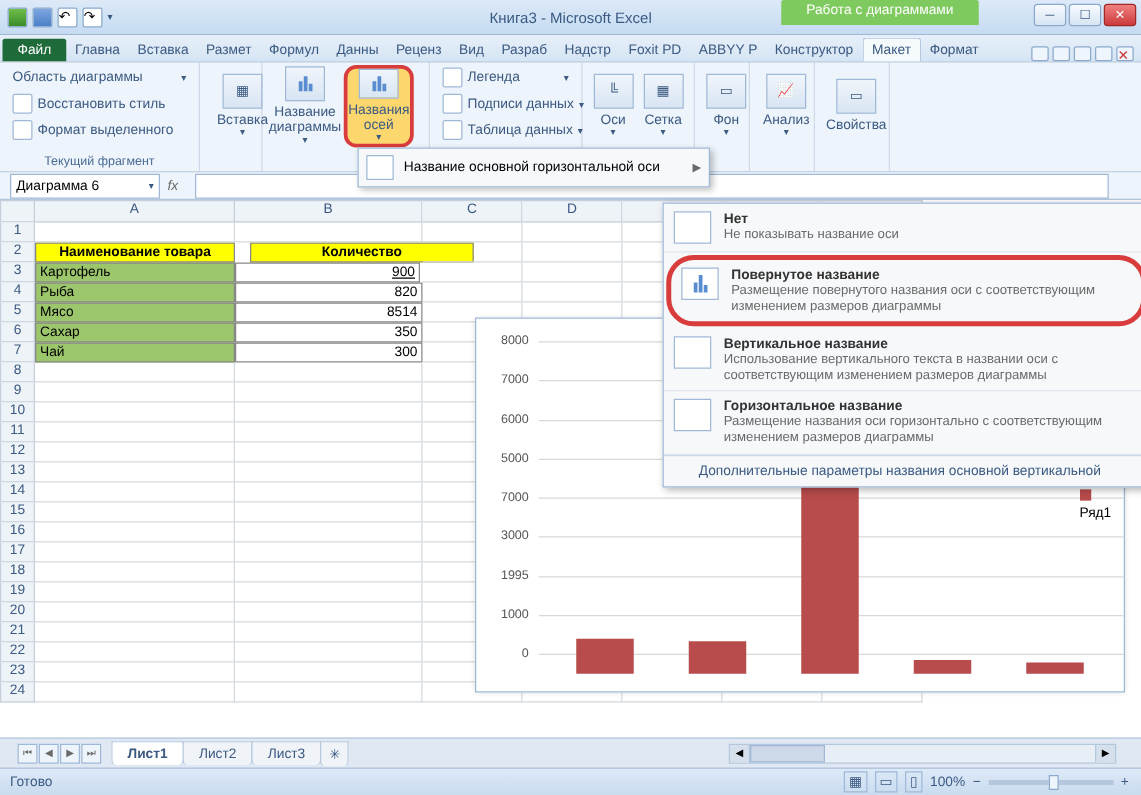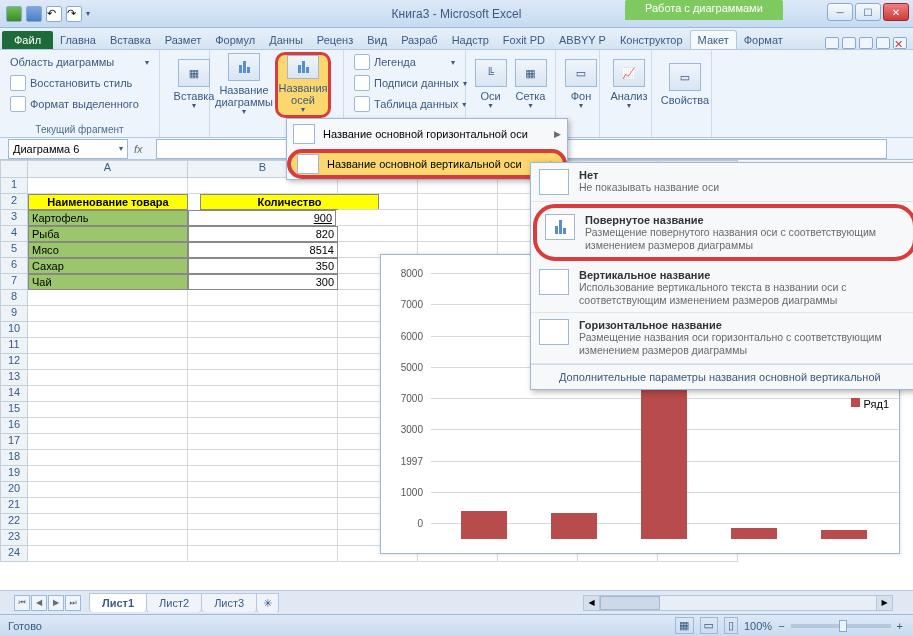--- a/index.html
+++ b/index.html
@@ -64,21 +64,21 @@
 .hdr-cell{background:#ffff00;font-weight:bold;justify-content:center;border:1px solid #888;}
 .data-cell{background:#9cc66b;border:1px solid #888;}
 .num-cell{justify-content:flex-end;border:1px solid #888;}
 
 .chart-embed{position:absolute;left:380px;top:94px;width:520px;height:300px;border:1px solid #9fb8d6;background:#fff;box-shadow:0 0 4px rgba(0,0,0,0.15);}
 .y-axis{position:absolute;left:0;top:0;bottom:0;width:50px;}
 .ytick{position:absolute;right:8px;font-size:10px;color:#555;transform:translateY(-50%);}
 .grid-h{position:absolute;left:50px;right:0;height:1px;background:#d8d8d8;}
 .bars{position:absolute;left:60px;right:10px;bottom:14px;top:10px;}
 .bar{position:absolute;bottom:0;width:46px;background:#b84b4b;}
-.legend{position:absolute;right:10px;top:50%;transform:translateY(-50%);display:flex;align-items:flex-start;gap:4px;font-size:10px;}
+.legend{position:absolute;right:10px;top:50%;transform:translateY(-50%);display:flex;align-items:flex-start;gap:4px;font-size:10px;flex-direction:column;}
 .legend-sw{width:9px;height:9px;background:#b84b4b;}
 
 .sheet-tabs{position:absolute;left:0;right:0;bottom:22px;height:24px;background:#dfe8f3;border-top:1px solid #b4c7dd;display:flex;align-items:center;padding-left:14px;gap:0;}
 .stab-nav{display:flex;gap:1px;margin-right:8px;}
 .stab-nav span{width:16px;height:16px;border:1px solid #9fb8d6;background:#eef4fb;display:flex;align-items:center;justify-content:center;font-size:8px;color:#6a6a6a;}
 .stab{padding:3px 12px;background:#f0f4f9;border:1px solid #b4c7dd;border-bottom:none;border-radius:0 0 4px 4px;margin-right:-1px;color:#3b5a82;cursor:pointer;font-size:11px;}
 .stab.active{background:#fff;font-weight:bold;}
 .hscroll{position:absolute;right:20px;width:310px;height:16px;background:#e8eef6;border:1px solid #b4c7dd;display:flex;}
 .hscroll .sbtn{width:16px;background:#d6e0ec;border-right:1px solid #b4c7dd;display:flex;align-items:center;justify-content:center;font-size:8px;}
 .hscroll .sbtn:last-child{border-right:none;border-left:1px solid #b4c7dd;}
@@ -460,21 +460,21 @@
         <div class="cell" style="left: 550px; top: 368px; width: 80px;"></div>
         <div class="cell" style="left: 630px; top: 368px; width: 80px;"></div>
       </div>
   </div>
 
   <div class="chart-embed">
     <div style="position:absolute;left:50%;top:6px;font-size:14px;font-weight:bold;color:#555;">З</div>
     <div class="y-axis" id="yaxis">
         <div class="ytick" style="top: 268px;">0</div>
         <div class="ytick" style="top: 236.75px;">1000</div>
-        <div class="ytick" style="top: 205.5px;">1997</div>
+        <div class="ytick" style="top: 205.5px;">1995</div>
         <div class="ytick" style="top: 174.25px;">3000</div>
         <div class="ytick" style="top: 143px;">7000</div>
         <div class="ytick" style="top: 111.75px;">5000</div>
         <div class="ytick" style="top: 80.5px;">6000</div>
         <div class="ytick" style="top: 49.25px;">7000</div>
         <div class="ytick" style="top: 18px;">8000</div>
       </div>
     <div id="gridlines">
         <div class="grid-h" style="top: 268px;"></div>
         <div class="grid-h" style="top: 236.75px;"></div>
@@ -499,25 +499,20 @@
       </div>
   </div>
 </div>
 
 <div class="submenu1">
   <div class="row">
       <div class="sm-ico"></div>
       <span>Название основной горизонтальной оси</span>
       <span class="sm-arrow">▶</span>
     </div>
-  <div class="row hl">
-      <div class="sm-ico"></div>
-      <span>Название основной вертикальной оси</span>
-      <span class="sm-arrow">▶</span>
-    </div>
 </div>
 
 <div class="submenu2">
   <div class="sm2-row">
     <div class="sm2-ico"></div>
     <div class="sm2-txt">
         <div class="sm2-title">Нет</div>
         <div class="sm2-desc">Не показывать название оси</div>
       </div>
   </div>

